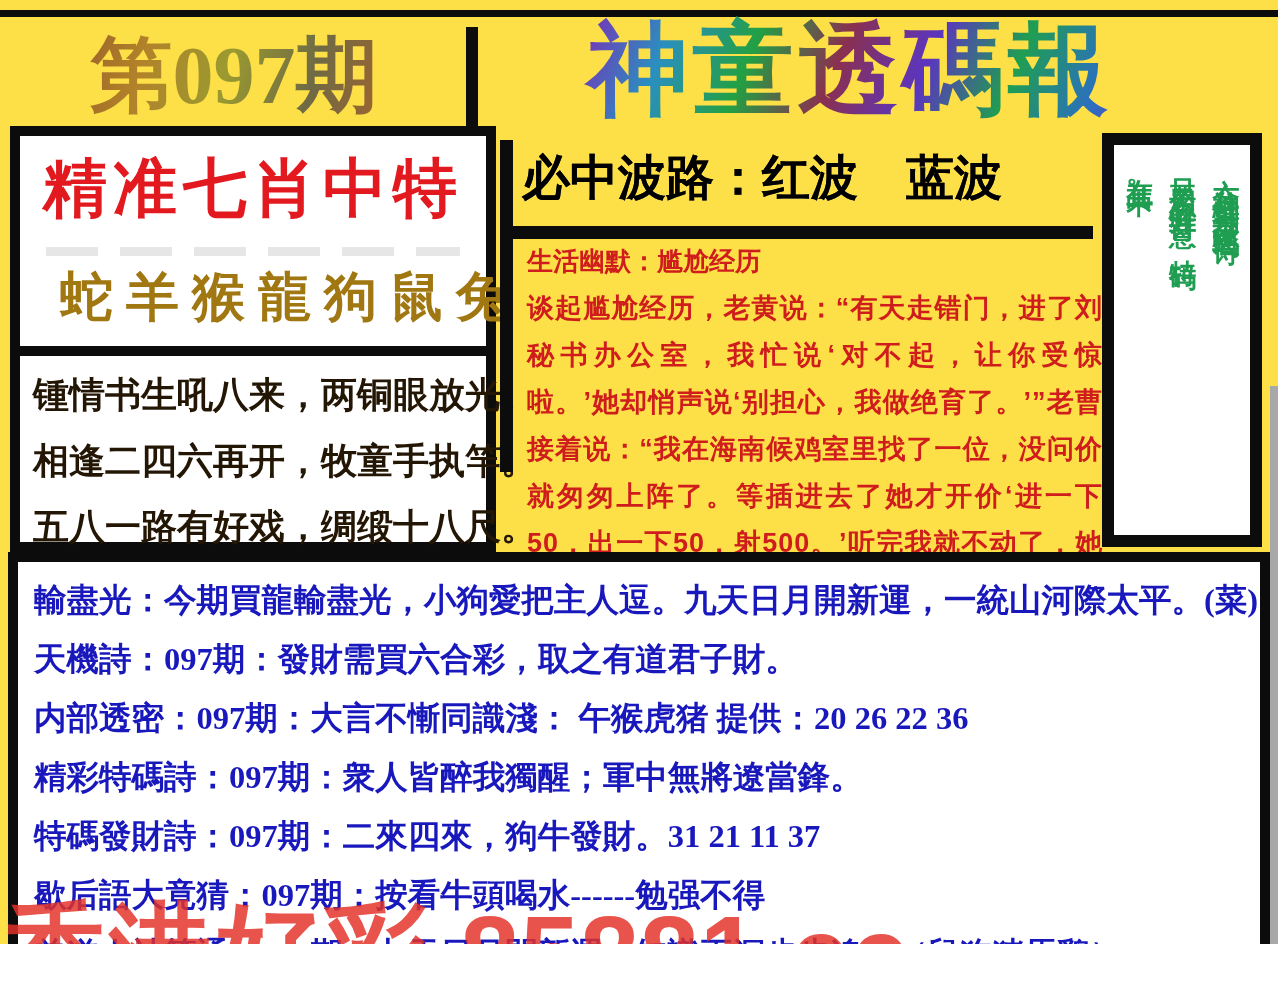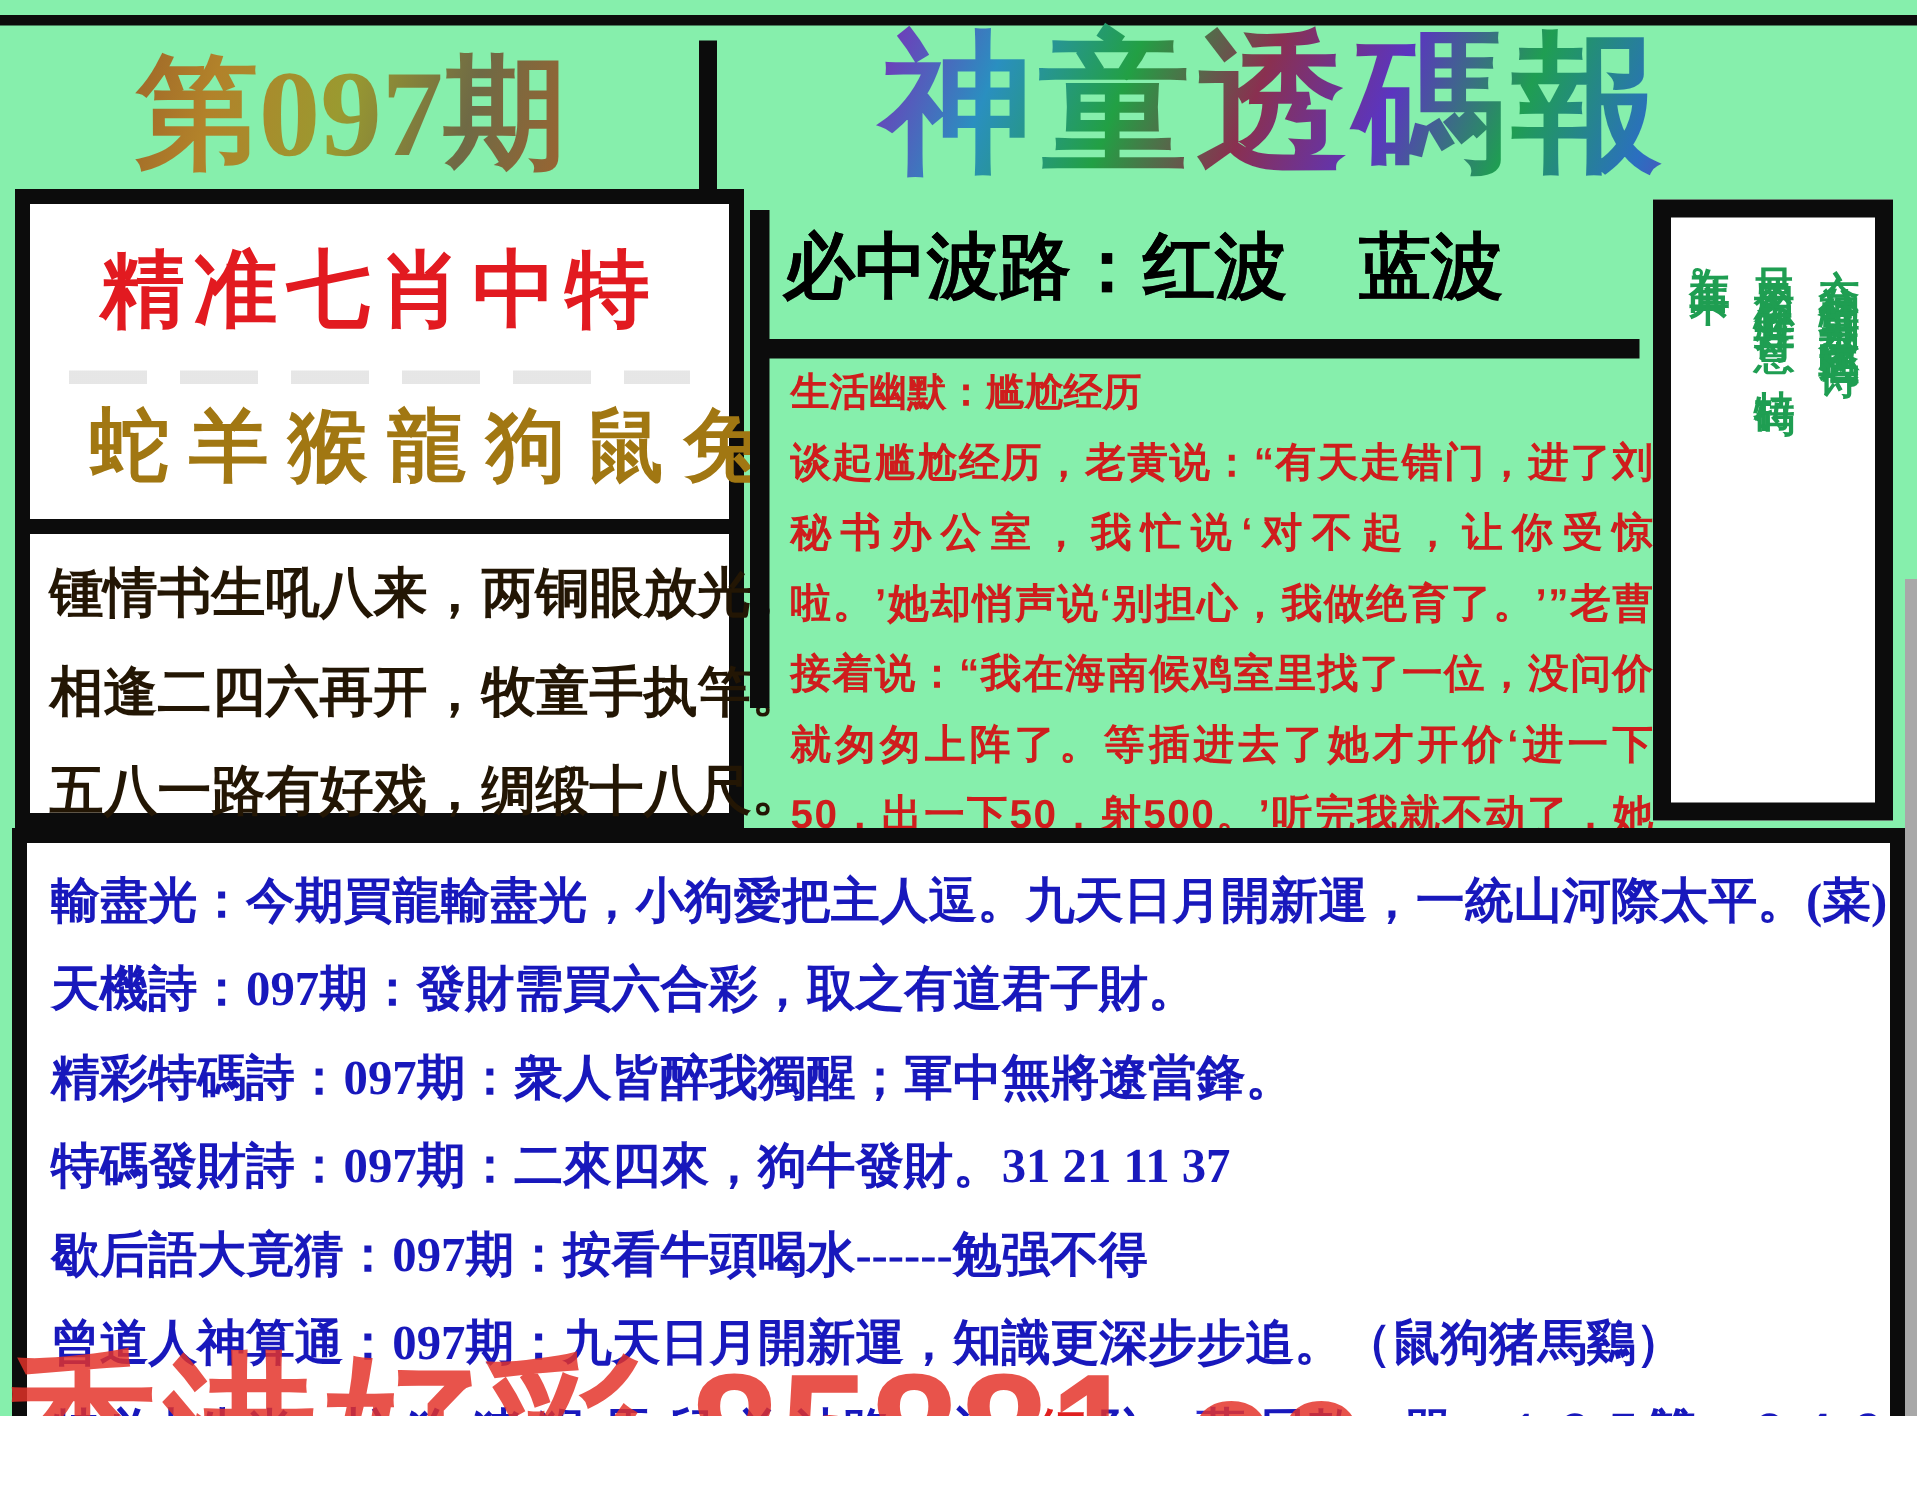--- a/index.html
+++ b/index.html
@@ -1,16 +1,16 @@
 <!DOCTYPE html>
 <html><head>
 <meta charset="utf-8">
 <style>
   html,body{margin:0;padding:0;background:#ffffff;}
-  .page{position:relative;width:1278px;height:944px;background:#86efac;overflow:hidden;
+  .page{position:relative;width:1278px;height:944px;background:#fde047;overflow:hidden;
         font-family:"Liberation Sans","DejaVu Sans",sans-serif;}
 
   .bar{position:absolute;background:#0c0c0c;}
 
   
   .top-rule{left:0;top:10px;width:1278px;height:7px;}
   .issue{position:absolute;left:28px;top:26px;width:412px;height:100px;line-height:100px;
          text-align:center;font-size:82px;font-weight:900;
          font-family:"Liberation Serif","DejaVu Serif",serif;color:#8a5a28;}
   .header-divider{left:466px;top:27px;width:12px;height:100px;}
@@ -22,21 +22,21 @@
     .paper-title{background:linear-gradient(112deg,#a85868 0%,#7a2fb8 12%,#2a8fc0 24%,#22a044 36%,
            #8a3050 48%,#5b35c0 60%,#1f9e52 72%,#2b6fc0 84%,#7a2fb8 93%,#22a044 100%);
            -webkit-background-clip:text;background-clip:text;color:transparent;}
     .wave-heading{background:linear-gradient(180deg,#000 30%,#1a1a1a 55%,#8a8a8a 100%);
            -webkit-background-clip:text;background-clip:text;color:transparent;}
   }
 
   
   .left-box{position:absolute;left:10px;top:126px;width:486px;height:426px;box-sizing:border-box;
             border:10px solid #0c0c0c;background:#fff;}
-  .left-heading{margin-top:20px;text-align:center;font-size:56px;font-weight:900;letter-spacing:6px;
+  .left-heading{margin-top:9px;text-align:center;font-size:64px;font-weight:900;letter-spacing:6px;
             font-family:"Liberation Serif","DejaVu Serif",serif;white-space:nowrap;}
   .ghost-row{height:9px;margin:15px 26px 0 26px;opacity:.75;
             background:repeating-linear-gradient(90deg,#dedede 0 52px,transparent 52px 74px);}
   .zodiac-line{margin-top:6px;text-align:center;font-size:53px;font-weight:900;letter-spacing:13px;
             white-space:nowrap;padding-left:40px;}
   .left-rule{height:10px;background:#0c0c0c;margin-top:12px;}
   .verses{padding:15px 6px 0 13px;}
   .verse-line{font-size:36px;font-weight:900;color:#231604;margin-bottom:17px;white-space:nowrap;}
 
   
@@ -103,20 +103,21 @@
 
   <div class="right-box">
     <div class="vcol" style="color:#1f9e52">在其中。</div>
     <div class="vcol" style="color:#1f9e52">只要用心解开诗意，特码</div>
     <div class="vcol" style="color:#1f9e52">六合神童特别奉献透码诗</div>
   </div>
 
   <div class="bottom-box">
     <div class="b-line" style="color:#1818bc">輸盡光：今期買龍輸盡光，小狗愛把主人逗。九天日月開新運，一統山河際太平。(菜)</div>
     <div class="b-line" style="color:#1818bc">天機詩：097期：發財需買六合彩，取之有道君子財。</div>
+    <div class="b-line" style="color:#1818bc">内部透密：097期：大言不慚同識淺： 午猴虎猪 提供：20 26 22 36</div>
     <div class="b-line" style="color:#1818bc">精彩特碼詩：097期：衆人皆醉我獨醒；軍中無將遼當鋒。</div>
     <div class="b-line" style="color:#1818bc">特碼發財詩：097期：二來四來，狗牛發財。31 21 11 37</div>
     <div class="b-line" style="color:#1818bc">歇后語大竟猜：097期：按看牛頭喝水------勉强不得</div>
     <div class="b-line" style="color:#1818bc">曾道人神算通：097期：九天日月開新運，知識更深步步追。（鼠狗猪馬鷄）</div>
     <div class="b-line" style="color:#1818bc">
       <span>特必中生肖：蛇-狗-猪-猴-馬-鼠-羊 波路：主：</span><span style="color:#e02020">紅</span><span> 防：</span><span style="color:#2a2ad0">藍</span><span> 尾數：單：１３５雙：２４６</span>
     </div>
   </div>
 
   <div class="watermark" style="color:rgba(228,50,40,0.84)">香港好彩 85881.cc</div>

